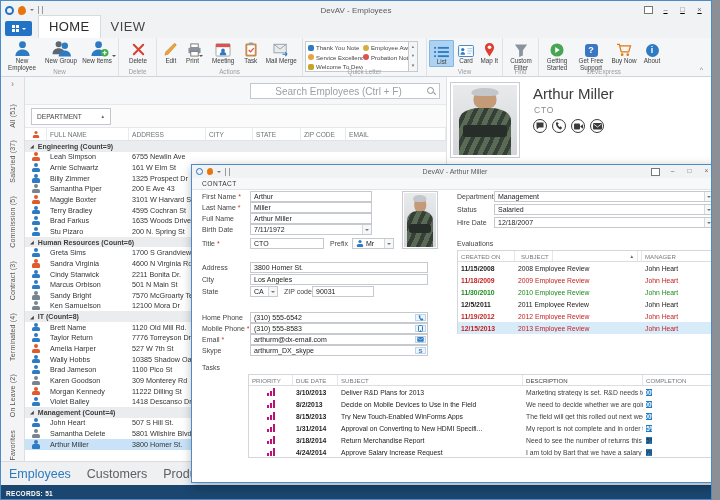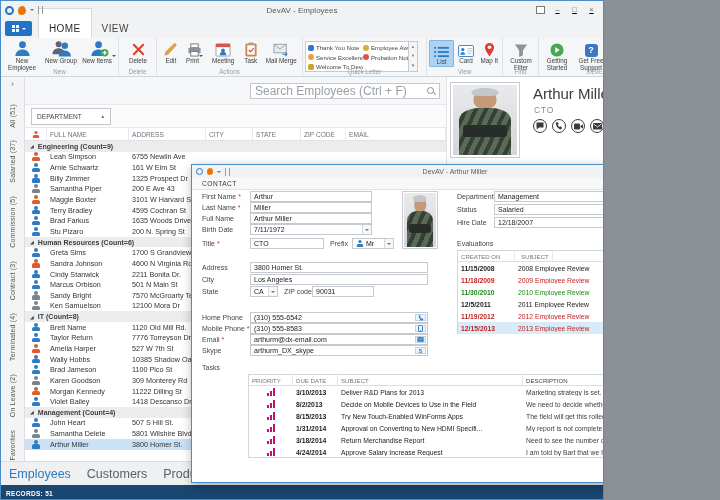--- a/index.html
+++ b/index.html
@@ -1,36 +1,36 @@
 <!DOCTYPE html>
 <html><head>
 <meta charset="utf-8">
 <style>
   *{margin:0;padding:0;box-sizing:border-box;font-family:"Liberation Sans","DejaVu Sans",sans-serif;}
   html,body{width:720px;height:500px;background:#8b9096;overflow:hidden;}
-  .window{position:absolute;left:0;top:0;width:604px;height:500px;background:#f1f2f4;border:1px solid #4a8cc7;overflow:hidden;text-decoration:underline;}
+  .window{position:absolute;left:0;top:0;width:712px;height:500px;background:#f1f2f4;border:1px solid #4a8cc7;overflow:hidden;text-decoration:underline;}
 
   
   .titlebar{position:relative;height:18px;display:flex;align-items:center;padding:0 4px;background:#f1f2f4;}
   .qat{display:flex;align-items:center;gap:4px;z-index:2;}
   .logo-icon{width:9px;height:9px;border:2.2px solid #2273c6;border-radius:50%;}
   .flame-icon{width:8px;height:9px;background:#e8750c;border-radius:58% 42% 60% 40%/50% 62% 38% 50%;}
   .tri-down{width:0;height:0;border:2.4px solid transparent;border-top-color:#777;margin-top:2px;}
   .pin-icon{width:5px;height:8px;border-left:1px solid #999;border-right:1px solid #999;}
   .win-title{position:absolute;left:0;right:0;text-align:center;font-size:8px;color:#5b5b5b;pointer-events:none;}
   .win-controls{margin-left:auto;display:flex;gap:2px;z-index:2;}
   .wc{width:15px;height:12px;display:flex;align-items:center;justify-content:center;font-size:7.5px;color:#666;line-height:1;}
   .wc-box::before{content:"";width:7px;height:6px;border:1px solid #777;background:#fff;}
 
   
   .tabrow{position:absolute;top:18px;left:0;right:0;height:19px;background:#f1f2f4;display:flex;align-items:flex-end;}
   .appbtn{width:27px;height:15px;background:#2273c6;border-radius:2px;margin:0 6px 2px 4px;display:flex;align-items:center;justify-content:center;gap:3px;}
   .grid-glyph{position:relative;width:3px;height:3px;background:#fff;box-shadow:4px 0 0 #fff,0 4px 0 #fff,4px 4px 0 #fff;margin:-4px 4px 0 0;}
   .appbtn .tri-down{border-top-color:#fff;}
-  .rtab{padding:14px 10px 4px;font-size:10px;color:#444;letter-spacing:.4px;}
+  .rtab{padding:3px 10px 4px;font-size:13px;color:#444;letter-spacing:.4px;}
   .rtab.active{background:#fff;border:1px solid #d8dade;border-bottom:none;color:#2b2b2b;}
 
   
   .ribbon{position:absolute;top:37px;left:0;right:0;height:39px;background:#f5f6f8;border-bottom:1px solid #ccd4de;}
   .rgroup{position:absolute;top:0;height:38px;border-right:1px solid #e0e2e6;display:flex;align-items:flex-start;padding:2px 1px 10px 2px;}
   .glabel{position:absolute;bottom:1px;left:0;right:0;text-align:center;font-size:6.3px;color:#9a9da1;}
   .rbtn{width:38px;text-align:center;font-size:6.3px;color:#3c3c3c;line-height:1.1;}
   .rbtn .ric{height:17px;display:flex;align-items:flex-end;justify-content:center;margin-bottom:1px;}
   .rbtn.sel{background:#aed3f2;border:1px solid #84b6e2;border-radius:1px;}
   .mini-dd{width:0;height:0;border:2px solid transparent;border-top-color:#555;margin:1px auto 0;}
@@ -43,21 +43,21 @@
   .ibox{width:13px;height:13px;background:#2e7bc4;border-radius:50%;color:#fff;font-size:9px;font-weight:bold;font-family:"Liberation Serif",serif;display:flex;align-items:center;justify-content:center;}
 
   
   .sidebar{position:absolute;left:0;top:76px;width:24px;height:384px;background:#f4f4f6;border-right:1px solid #dcdee2;display:flex;flex-direction:column;align-items:center;}
   .sb-collapse{font-size:9px;color:#777;margin:2px 0 8px;}
   .sb-item{writing-mode:vertical-rl;transform:rotate(180deg);font-size:7px;color:#555;margin:6.5px 0;letter-spacing:.2px;white-space:nowrap;}
 
   
   .searchrow{position:absolute;left:24px;top:76px;width:421px;height:28px;background:#f6f7f9;border-bottom:1px solid #e6e8ec;}
   .searchbox{position:absolute;right:6px;top:6px;width:190px;height:16px;background:#fff;border:1px solid #c3c7cd;display:flex;align-items:center;}
-  .searchbox input{flex:1;border:none;outline:none;background:transparent;font-size:12px;color:#555;padding:0 4px;}
+  .searchbox input{flex:1;border:none;outline:none;background:transparent;font-size:10px;color:#555;padding:0 4px;text-align:center;}
   .searchbox input::placeholder{color:#9aa0a6;}
   .mag{position:relative;width:10px;height:10px;margin-right:3px;flex:none;}
   .mag::before{content:"";position:absolute;left:1px;top:1px;width:5px;height:5px;border:1.2px solid #8a8f96;border-radius:50%;}
   .mag::after{content:"";position:absolute;left:6.5px;top:7px;width:3.2px;height:1.3px;background:#8a8f96;transform:rotate(45deg);}
   .groupby{position:absolute;left:24px;top:104px;width:421px;height:23px;background:#fbfbfc;border-bottom:1px solid #e6e8ec;}
   .dept-btn{position:absolute;left:6px;top:3px;width:80px;height:17px;background:#fff;border:1px solid #c3c7cd;font-size:6.6px;color:#444;display:flex;align-items:center;justify-content:space-between;padding:0 5px;}
   .sort-glyph{font-size:4.6px;color:#666;}
 
   
   .grid{position:absolute;left:24px;top:127px;width:421px;height:333px;background:#fff;overflow:hidden;}
@@ -568,21 +568,21 @@
           <span class="cell c-state"></span>
           <span class="cell c-zip link"></span>
           <span class="cell c-email link"></span>
         </div>
 
         <div class="erow row">
 
           <span class="cell c-icon">
             <span class="pico red"></span>
           </span>
-          <span class="cell c-name">Sandra Johnson</span>
+          <span class="cell c-name">Sandra Virginia</span>
           <span class="cell c-addr">4600 N Virginia Rd.</span>
           <span class="cell c-city"></span>
           <span class="cell c-state"></span>
           <span class="cell c-zip link"></span>
           <span class="cell c-email link"></span>
         </div>
 
         <div class="erow row">
 
           <span class="cell c-icon">

